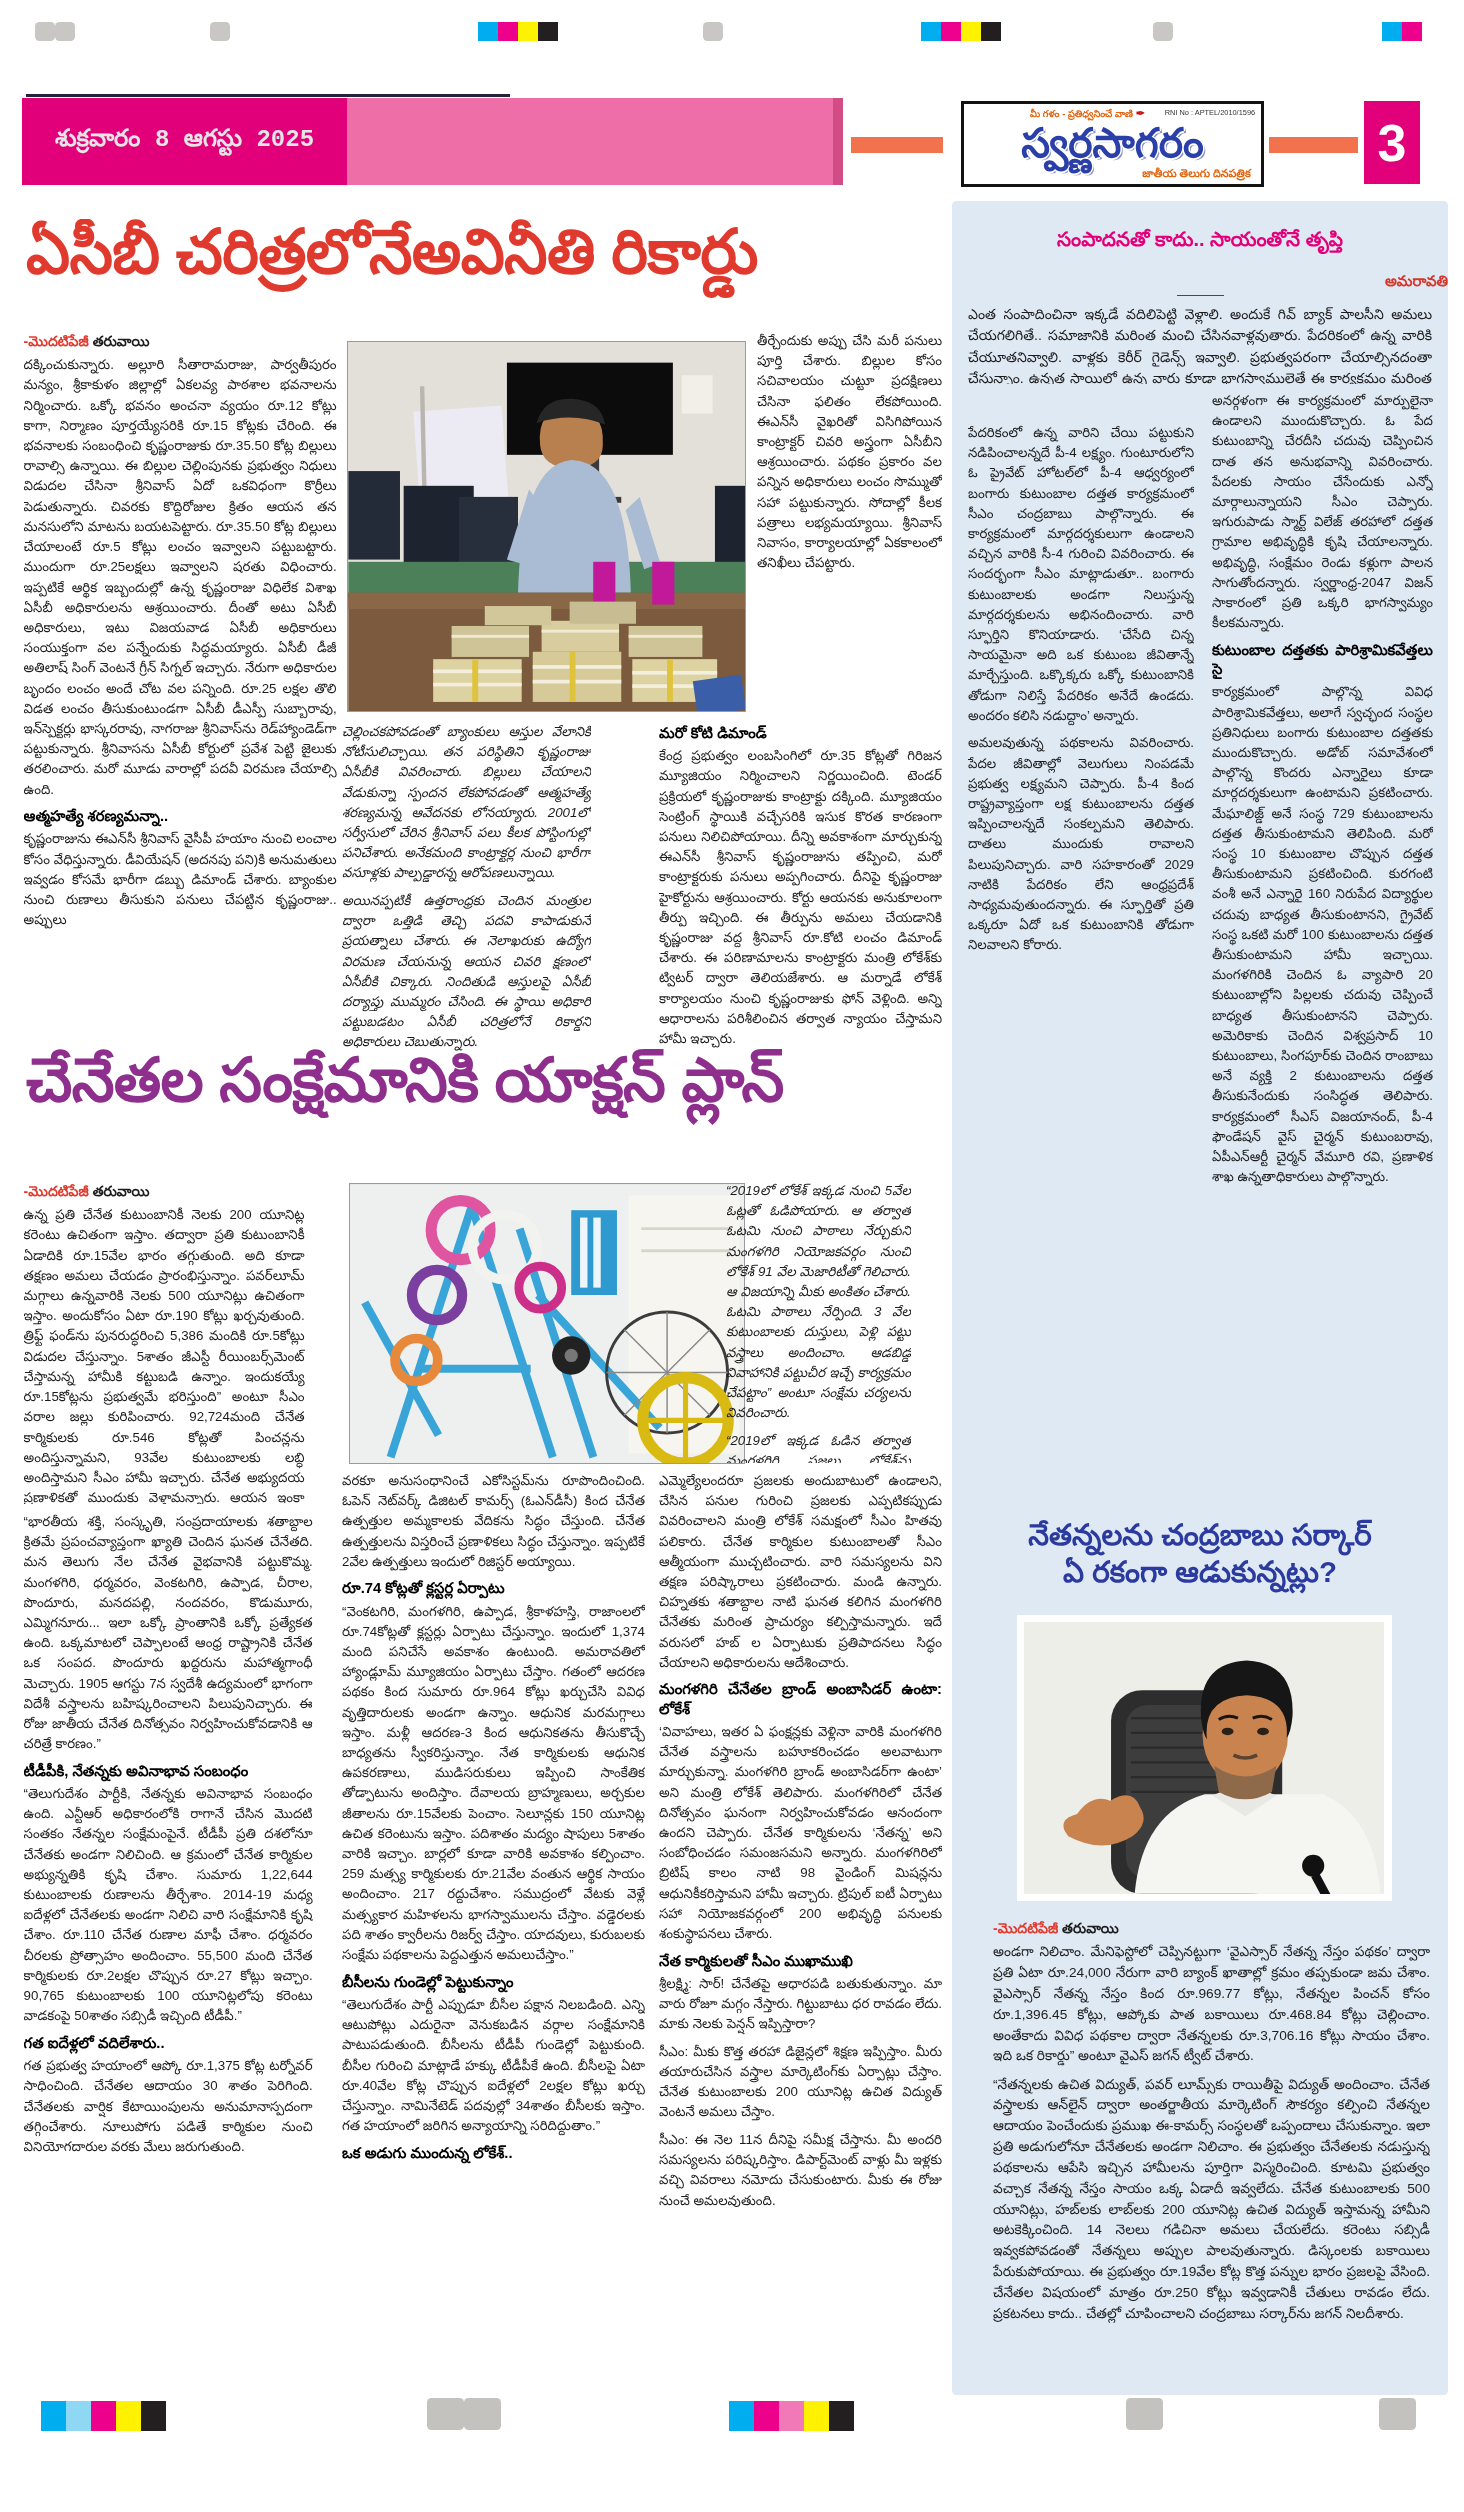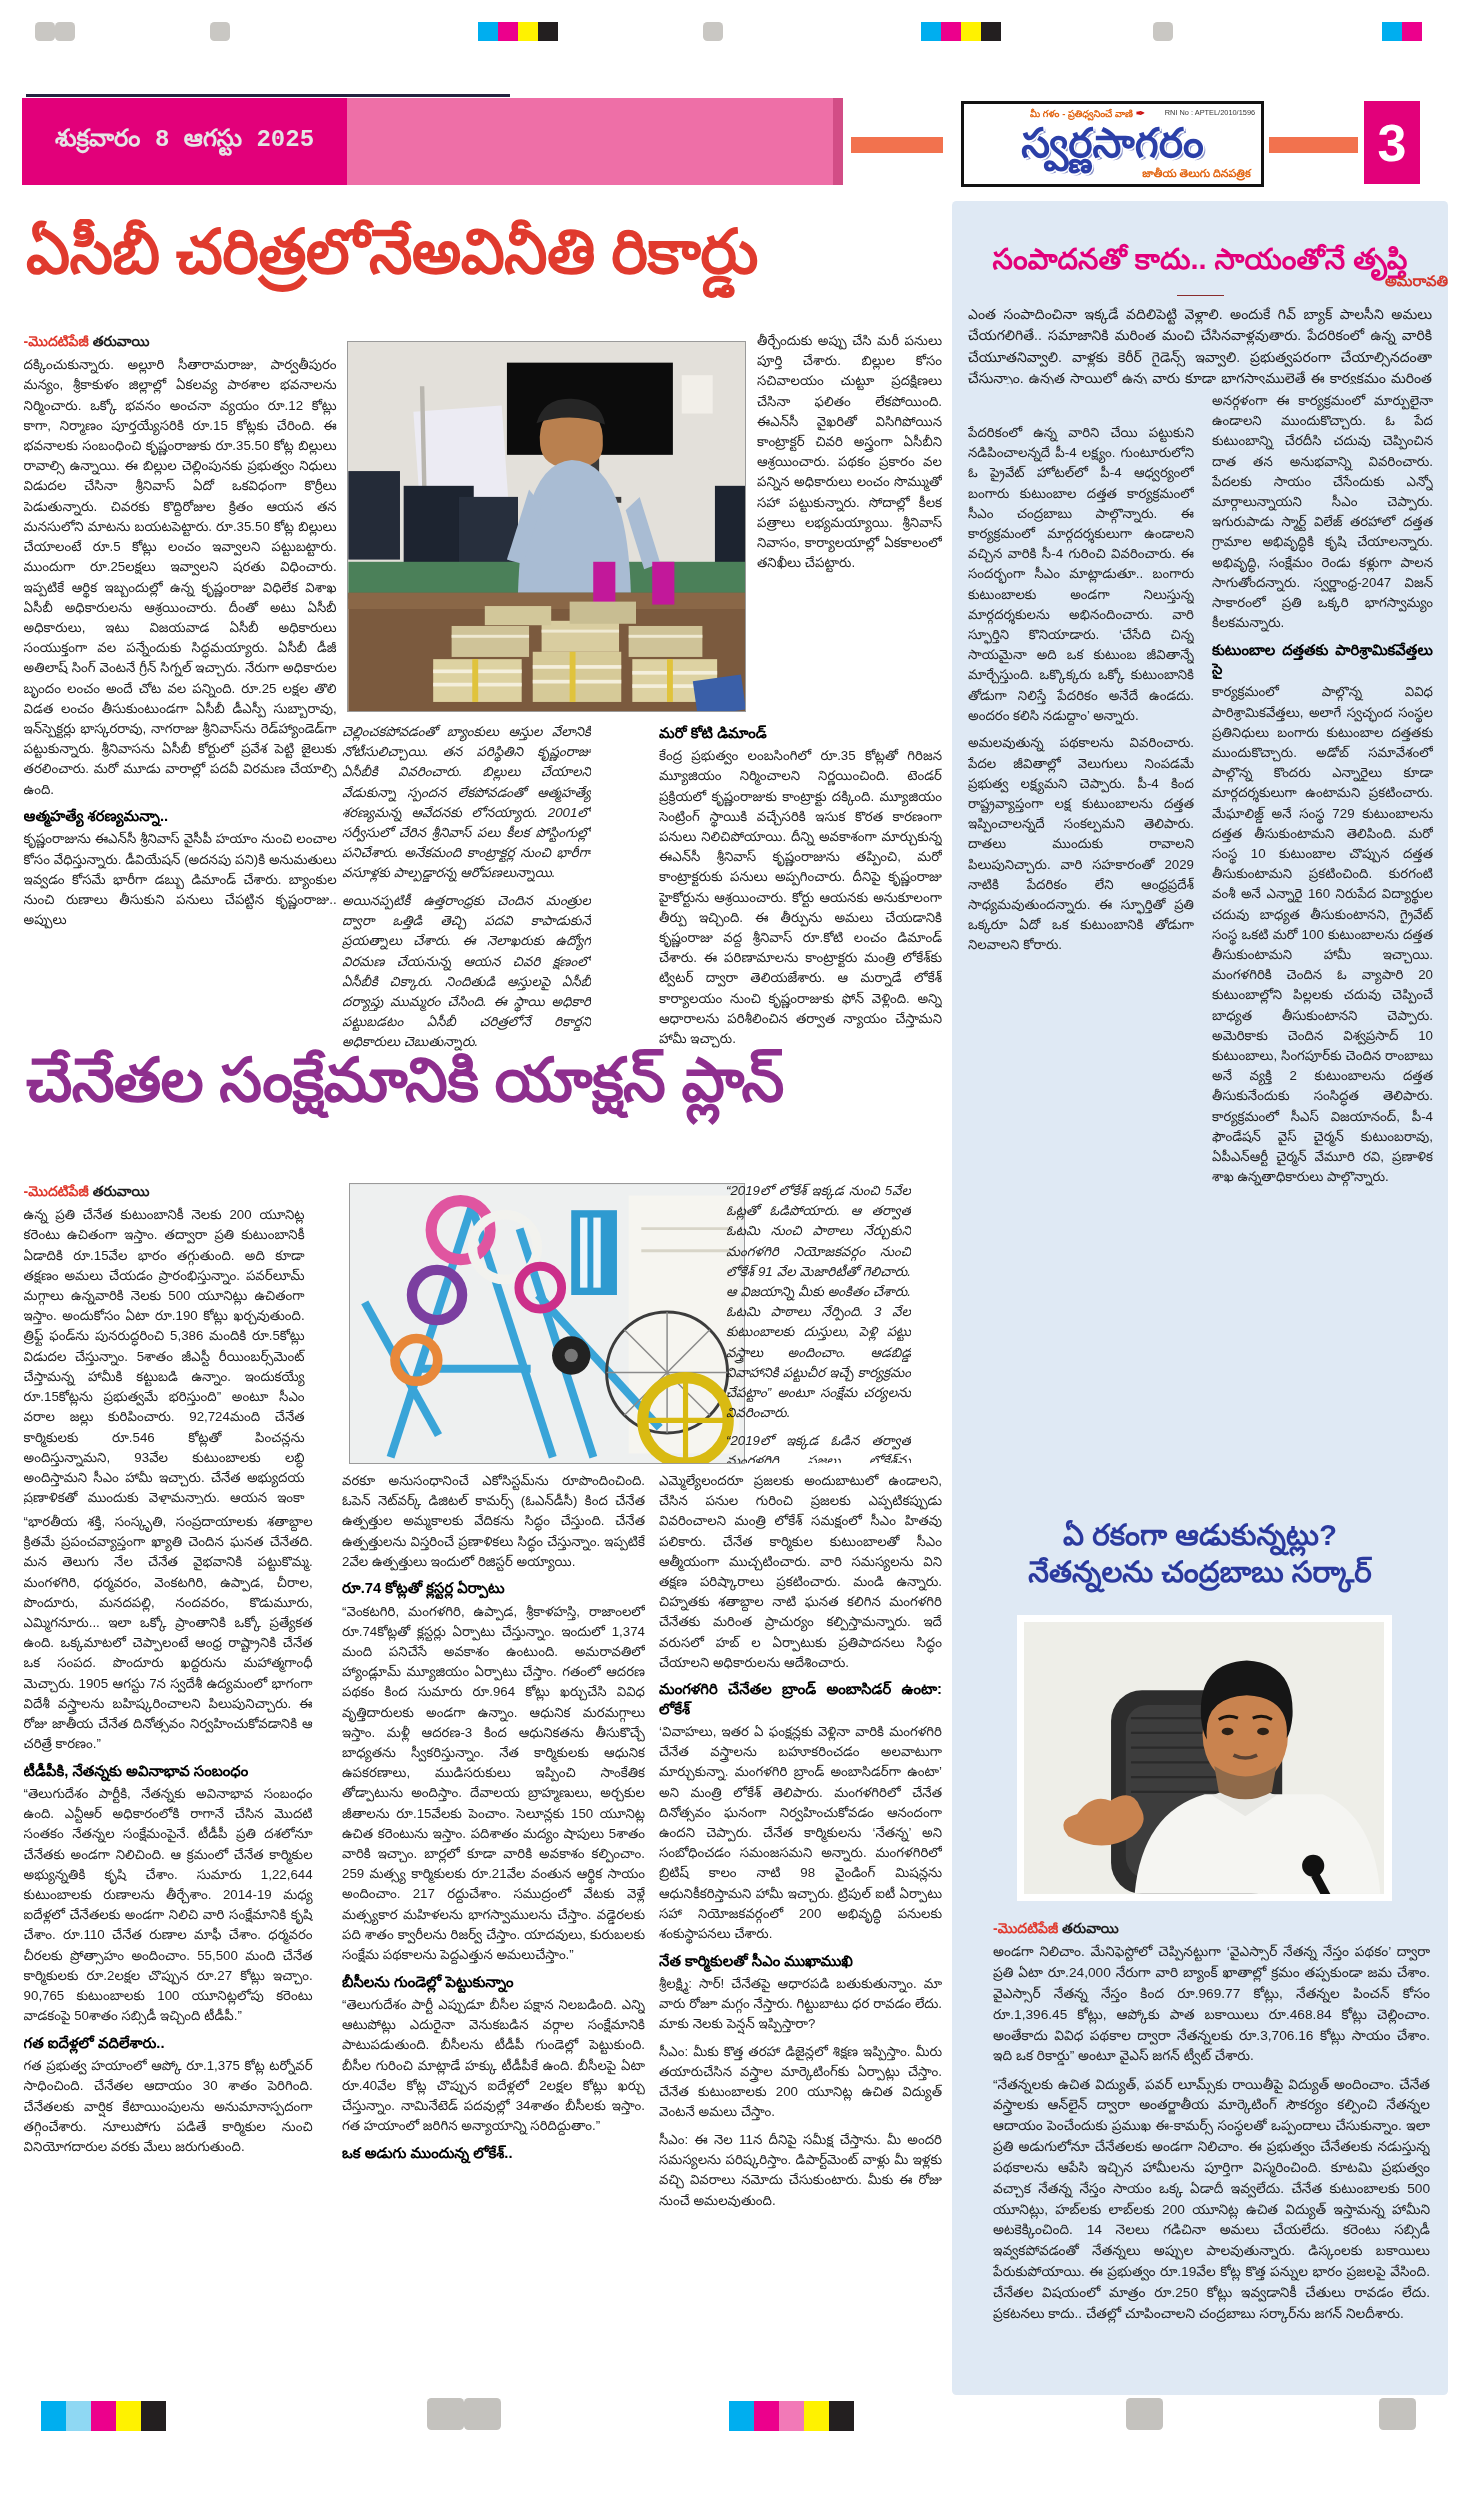--- a/index.html
+++ b/index.html
@@ -31,21 +31,21 @@
   .headline2{color:#8e2f8e;font-size:61px;font-weight:bold;line-height:1.05;letter-spacing:-0.7px;white-space:nowrap;overflow:hidden;}
   
   .col{font-size:13.3px;line-height:1.52;text-align:justify;overflow:hidden;}
   .col p{margin:0 0 7.4px 0;}
   .cont b.red{color:#e03a2e;}
   .cont{font-size:14px;font-weight:bold;margin-bottom:3px;}
   .subhead{font-weight:bold;font-size:14.8px;color:#000;margin:5.9px 0 3px 0;line-height:1.3;}
   .photoframe{border:0.7px solid #9a9a9a;box-sizing:border-box;background:#ddd;overflow:hidden;}
   
   .panel{background:#dfe9f4;border-radius:4.4px;}
-  .panel-headline{color:#e2007a;font-size:29px;font-weight:bold;text-align:center;white-space:nowrap;overflow:hidden;margin-top:15px;}
+  .panel-headline{color:#e2007a;font-size:20px;font-weight:bold;text-align:center;white-space:nowrap;overflow:hidden;}
   .panel-dateline{color:#d6362a;font-size:14.8px;font-weight:bold;text-align:right;}
   .panel-rule{width:47px;height:1.5px;background:#8a2c2c;margin:1.5px auto 0 auto;}
   .panel-headline2{color:#2b3a9e;font-size:29.5px;font-weight:bold;text-align:center;line-height:1.25;}
   .photo3wrap{background:#fff;padding:7.4px;box-sizing:border-box;}
 </style>
 </head>
 <body>
 
 <div class="page">
 
@@ -261,22 +261,22 @@
     <div class="abs col" style="left:16px;top:190px;width:226px;height:1115px;margin-top:32px;">
       <p>పేదరికంలో ఉన్న వారిని చేయి పట్టుకుని నడిపించాలన్నదే పీ-4 లక్ష్యం. గుంటూరులోని ఓ ప్రైవేట్ హోటల్‌లో పీ-4 ఆధ్వర్యంలో బంగారు కుటుంబాల దత్తత కార్యక్రమంలో సీఎం చంద్రబాబు పాల్గొన్నారు. ఈ కార్యక్రమంలో మార్గదర్శకులుగా ఉండాలని వచ్చిన వారికి సీ-4 గురించి వివరించారు. ఈ సందర్భంగా సీఎం మాట్లాడుతూ.. బంగారు కుటుంబాలకు అండగా నిలుస్తున్న మార్గదర్శకులను అభినందించారు. వారి స్ఫూర్తిని కొనియాడారు. ‘చేసేది చిన్న సాయమైనా అది ఒక కుటుంబ జీవితాన్నే మార్చేస్తుంది. ఒక్కొక్కరు ఒక్కో కుటుంబానికి తోడుగా నిలిస్తే పేదరికం అనేదే ఉండదు. అందరం కలిసి నడుద్దాం’ అన్నారు.</p>
       <p>అమలవుతున్న పథకాలను వివరించారు. పేదల జీవితాల్లో వెలుగులు నింపడమే ప్రభుత్వ లక్ష్యమని చెప్పారు. పీ-4 కింద రాష్ట్రవ్యాప్తంగా లక్ష కుటుంబాలను దత్తత ఇప్పించాలన్నదే సంకల్పమని తెలిపారు. దాతలు ముందుకు రావాలని పిలుపునిచ్చారు. వారి సహకారంతో 2029 నాటికి పేదరికం లేని ఆంధ్రప్రదేశ్ సాధ్యమవుతుందన్నారు. ఈ స్ఫూర్తితో ప్రతి ఒక్కరూ ఏదో ఒక కుటుంబానికి తోడుగా నిలవాలని కోరారు.</p>
     </div>
     <div class="abs col" style="left:260px;top:190px;width:221px;height:1115px;">
       <p>అనర్గళంగా ఈ కార్యక్రమంలో మార్పులైనా ఉండాలని ముందుకొచ్చారు. ఓ పేద కుటుంబాన్ని చేరదీసి చదువు చెప్పించిన దాత తన అనుభవాన్ని వివరించారు. పేదలకు సాయం చేసేందుకు ఎన్నో మార్గాలున్నాయని సీఎం చెప్పారు. ఇగురుపాడు స్మార్ట్ విలేజ్ తరహాలో దత్తత గ్రామాల అభివృద్ధికి కృషి చేయాలన్నారు. అభివృద్ధి, సంక్షేమం రెండు కళ్లుగా పాలన సాగుతోందన్నారు. స్వర్ణాంధ్ర-2047 విజన్ సాకారంలో ప్రతి ఒక్కరి భాగస్వామ్యం కీలకమన్నారు.</p>
       <div class="subhead">కుటుంబాల దత్తతకు పారిశ్రామికవేత్తలు సై</div>
       <p>కార్యక్రమంలో పాల్గొన్న వివిధ పారిశ్రామికవేత్తలు, అలాగే స్వచ్ఛంద సంస్థల ప్రతినిధులు బంగారు కుటుంబాల దత్తతకు ముందుకొచ్చారు. అడోబ్ సమావేశంలో పాల్గొన్న కొందరు ఎన్నారైలు కూడా మార్గదర్శకులుగా ఉంటామని ప్రకటించారు. మేఘాలిజ్డ్ అనే సంస్థ 729 కుటుంబాలను దత్తత తీసుకుంటామని తెలిపింది. మరో సంస్థ 10 కుటుంబాల చొప్పున దత్తత తీసుకుంటామని ప్రకటించింది. కురగంటి వంశీ అనే ఎన్నారై 160 నిరుపేద విద్యార్థుల చదువు బాధ్యత తీసుకుంటానని, గ్రైవేట్ సంస్థ ఒకటి మరో 100 కుటుంబాలను దత్తత తీసుకుంటామని హామీ ఇచ్చాయి. మంగళగిరికి చెందిన ఓ వ్యాపారి 20 కుటుంబాల్లోని పిల్లలకు చదువు చెప్పించే బాధ్యత తీసుకుంటానని చెప్పారు. అమెరికాకు చెందిన విశ్వప్రసాద్ 10 కుటుంబాలు, సింగపూర్‌కు చెందిన రాంబాబు అనే వ్యక్తి 2 కుటుంబాలను దత్తత తీసుకునేందుకు సంసిద్ధత తెలిపారు. కార్యక్రమంలో సీఎస్ విజయానంద్, పీ-4 ఫౌండేషన్ వైస్ చైర్మన్ కుటుంబరావు, ఏపీఎన్ఆర్టీ చైర్మన్ వేమూరి రవి, ప్రణాళిక శాఖ ఉన్నతాధికారులు పాల్గొన్నారు.</p>
     </div>
     <div class="abs panel-headline2" style="left:0;top:1316px;width:496px;">
+      <div>నేతన్నలను చంద్రబాబు సర్కార్</div>
       <div>ఏ రకంగా ఆడుకున్నట్లు?</div>
-      <div>నేతన్నలను చంద్రబాబు సర్కార్</div>
     </div>
 
     <div class="abs photo3wrap" style="left:65px;top:1414px;width:375px;height:286px;">
       <svg width="360" height="272" viewBox="0 0 488 368" xmlns="http://www.w3.org/2000/svg">
         <rect width="488" height="368" fill="#e9e9e3"></rect>
         <rect x="0" y="0" width="488" height="368" fill="#eeeee8"></rect>
         <rect x="118" y="92" width="232" height="276" rx="42" fill="#2d2d2d"></rect>
         <rect x="138" y="112" width="192" height="236" rx="30" fill="#3d3d3d"></rect>
         <g stroke="#2a2a2a" stroke-width="3">
           <line x1="145" y1="130" x2="325" y2="130"></line>

